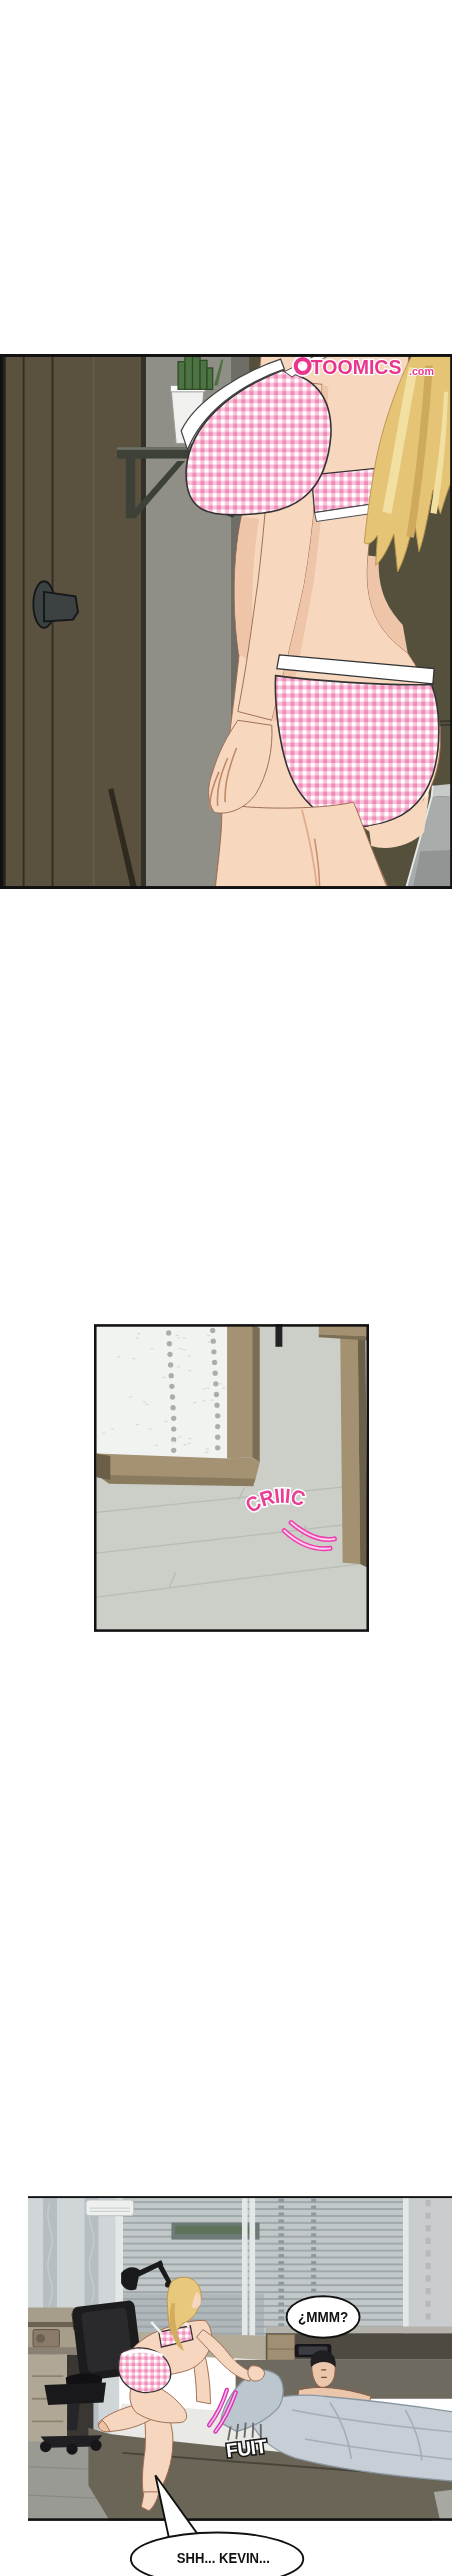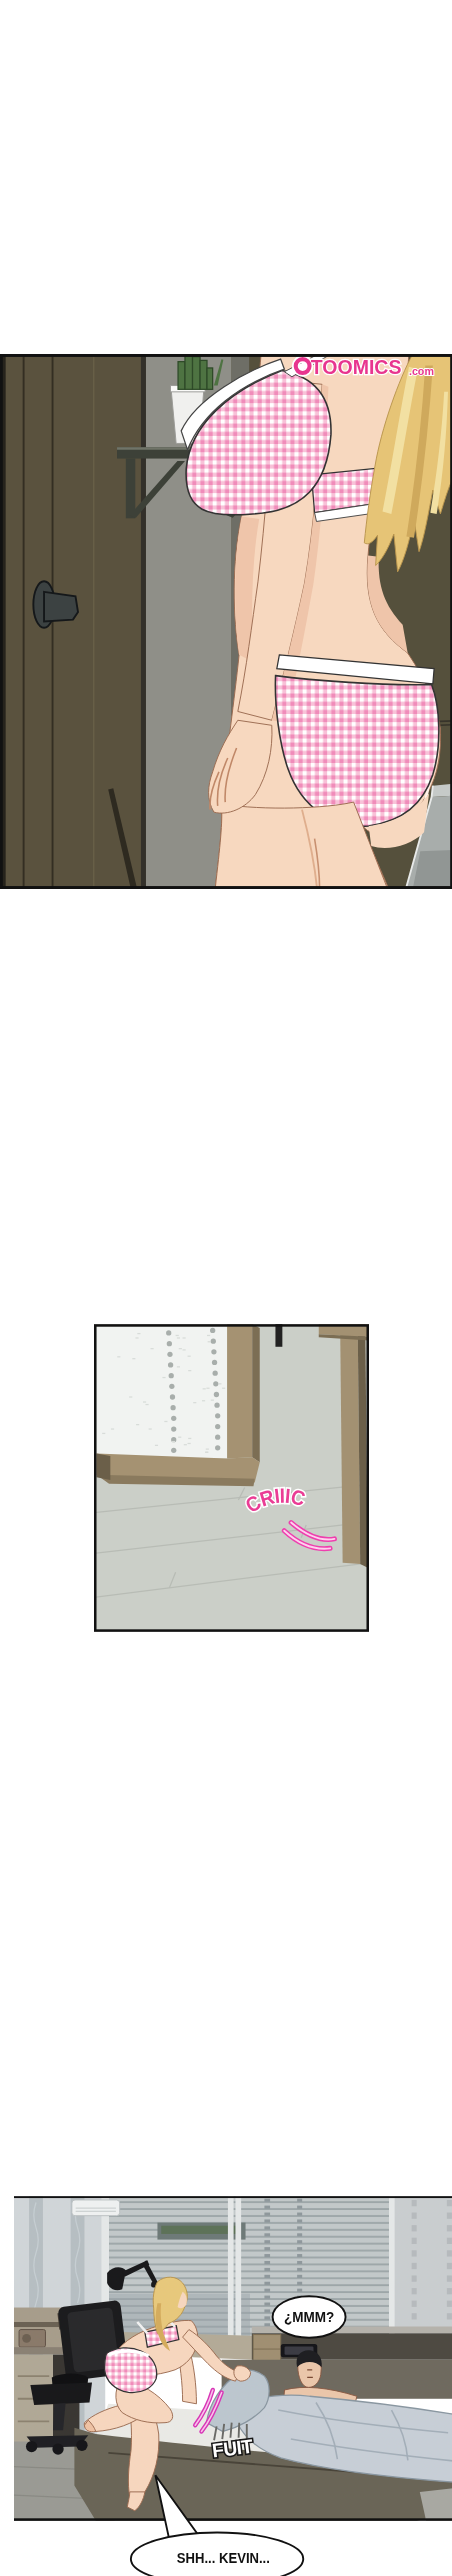--- a/index.html
+++ b/index.html
@@ -243,21 +243,21 @@
 
 <path d="M314 316 C340 338 362 346 383 342" stroke="#ee3fae" stroke-width="8" fill="none" stroke-linecap="round"></path>
 <path d="M314 316 C340 338 362 346 383 342" stroke="#ffd0ee" stroke-width="3" fill="none" stroke-linecap="round"></path>
 <path d="M303 329 C328 352 352 360 376 357" stroke="#ee3fae" stroke-width="8" fill="none" stroke-linecap="round"></path>
 <path d="M303 329 C328 352 352 360 376 357" stroke="#ffd0ee" stroke-width="3" fill="none" stroke-linecap="round"></path>
 
 <rect x="2" y="2" width="434" height="486" fill="none" stroke="#111111" stroke-width="4"></rect>
 </svg>
 </div>
 
-<div class="panel" style="left:2px;top:2196px;width:365px;height:325px;padding-left:12px;">
+<div class="panel" style="left:16px;top:2196px;width:365px;height:325px;padding-left:12px;">
 <svg width="453" height="325" viewBox="0 0 720 516">
 <defs>
 <pattern id="ging2" width="10" height="10" patternUnits="userSpaceOnUse">
   <rect width="10" height="10" fill="#ffffff"></rect>
   <rect x="5" y="0" width="5" height="10" fill="#f8c2d8"></rect>
   <rect x="0" y="5" width="10" height="5" fill="#f8c2d8"></rect>
   <rect x="5" y="5" width="5" height="5" fill="#f08cba"></rect>
 </pattern>
 <pattern id="blind" width="20" height="11" patternUnits="userSpaceOnUse">
   <rect width="20" height="11" fill="#c2c8c9"></rect>

